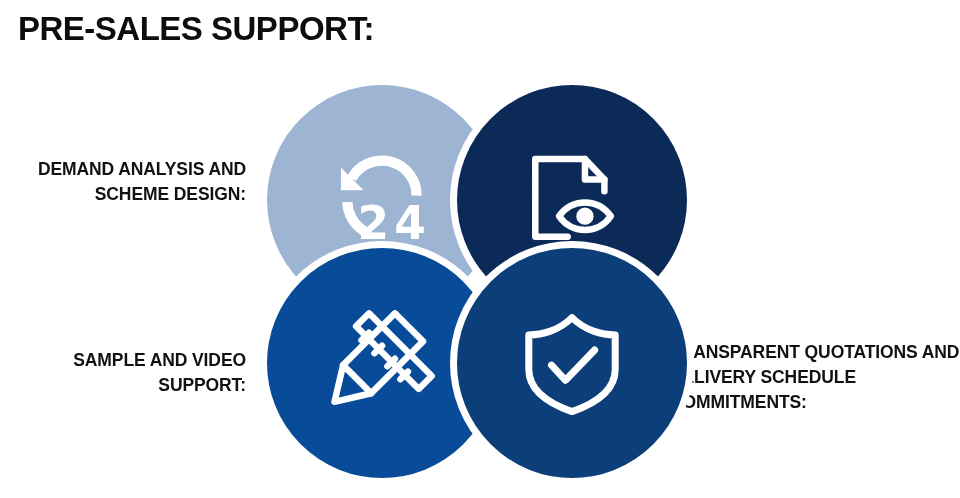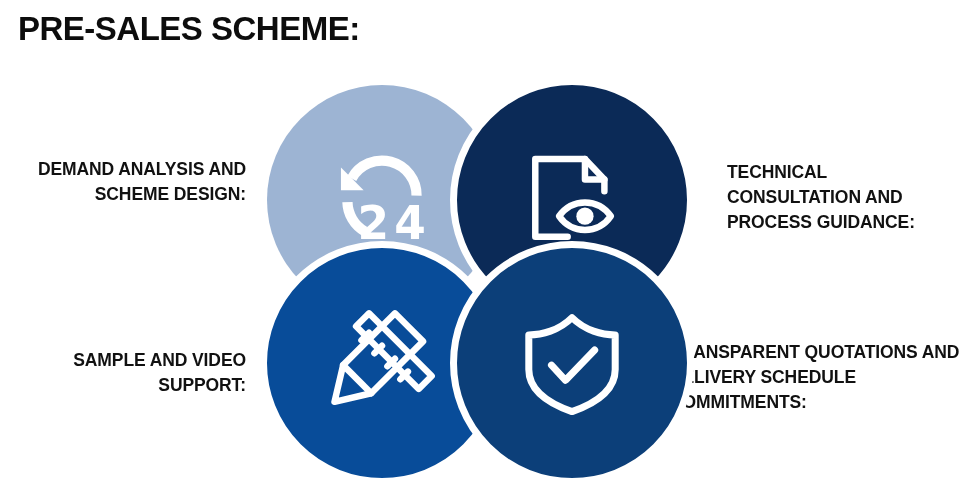--- a/index.html
+++ b/index.html
@@ -108,21 +108,21 @@
   .label-demand   { right: 714px; top: 157px; width: 260px; }
   .label-sample   { right: 714px; top: 348px; width: 260px; }
   .label-tech     { left: 727px;  top: 160px; width: 230px; }
   .label-quote    { left: 670px;  top: 340px; width: 290px; }
 </style>
 </head>
 <body style="background-color: rgb(255, 255, 255);">
 
 <div id="infographic">
 
-  <div class="page-title">PRE-SALES SCHEME:</div>
+  <div class="page-title">PRE-SALES SUPPORT:</div>
 
   <div class="cluster">
 
     <div class="circle circle-tl" style="background-color: rgb(157, 180, 211);">
       <span class="icon-wrap">
         <svg viewBox="0 0 100 100" xmlns="http://www.w3.org/2000/svg">
           <g fill="none" stroke="#ffffff" stroke-width="9.5" stroke-linecap="butt">
             <path d="M 22 30 A 32 32 0 0 1 82 46"></path>
             <path d="M 18 52 A 32 32 0 0 0 34 79"></path>
           </g>
@@ -176,17 +176,16 @@
         </svg>
       </span>
     </div>
 
   </div>
 
   <div class="label label-left label-demand">DEMAND ANALYSIS AND SCHEME DESIGN:</div>
 
   <div class="label label-left label-sample">SAMPLE AND VIDEO SUPPORT:</div>
 
-  <div class="label label-right label-tech">TECHNICAL CONSULTATION AND PROCESS GUIDANCE:</div>
 
   <div class="label label-right label-quote">TRANSPARENT QUOTATIONS AND DELIVERY SCHEDULE COMMITMENTS:</div>
 
 </div>
 
 </body></html>

